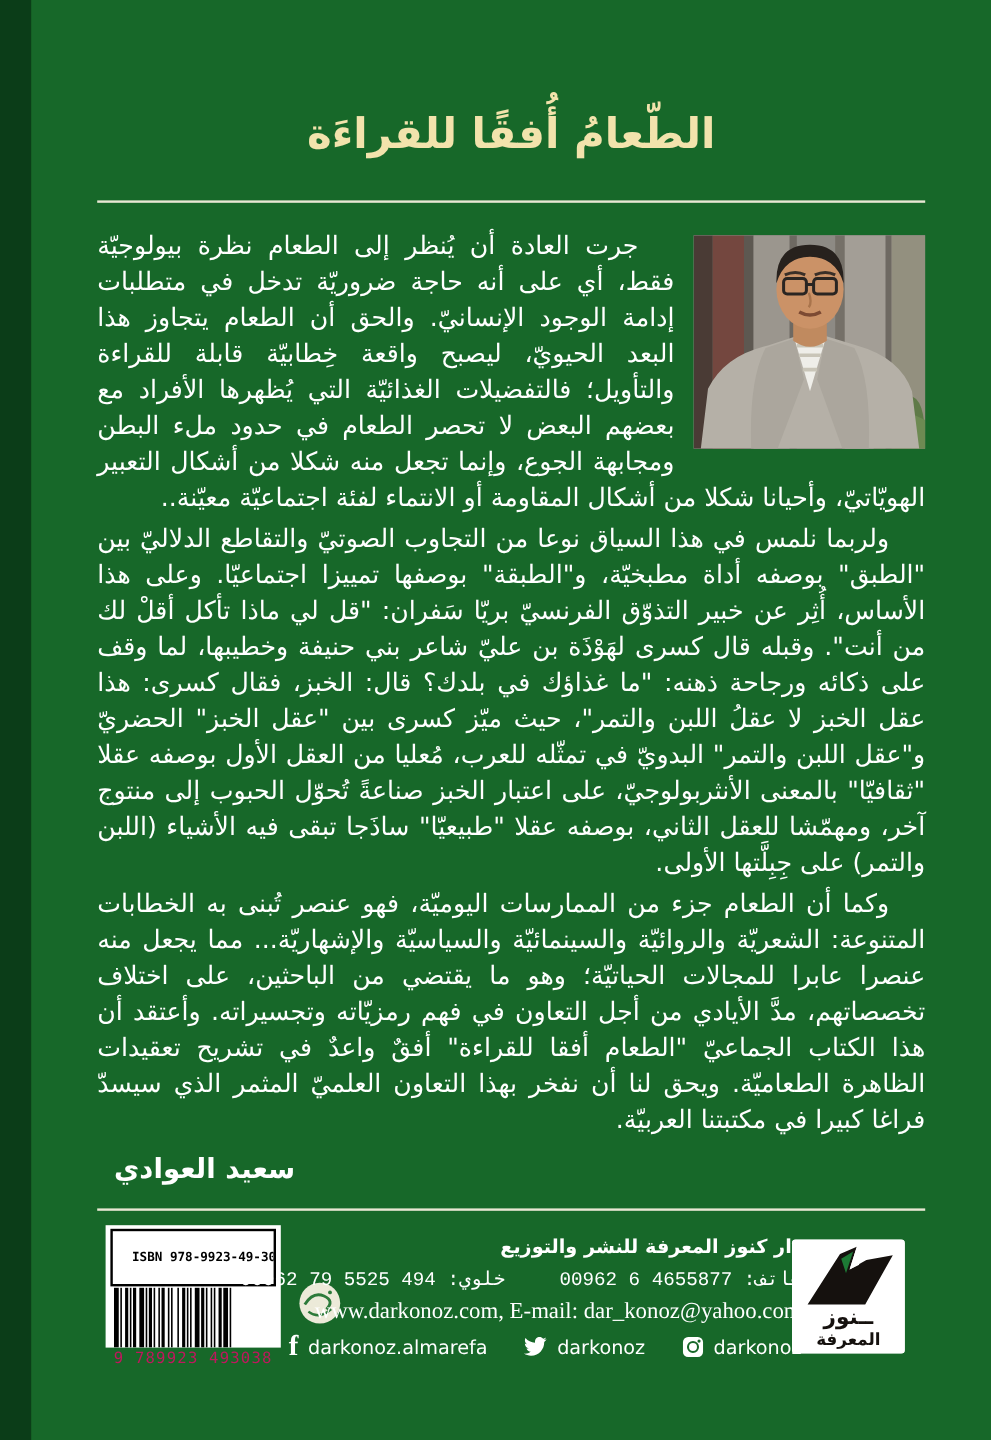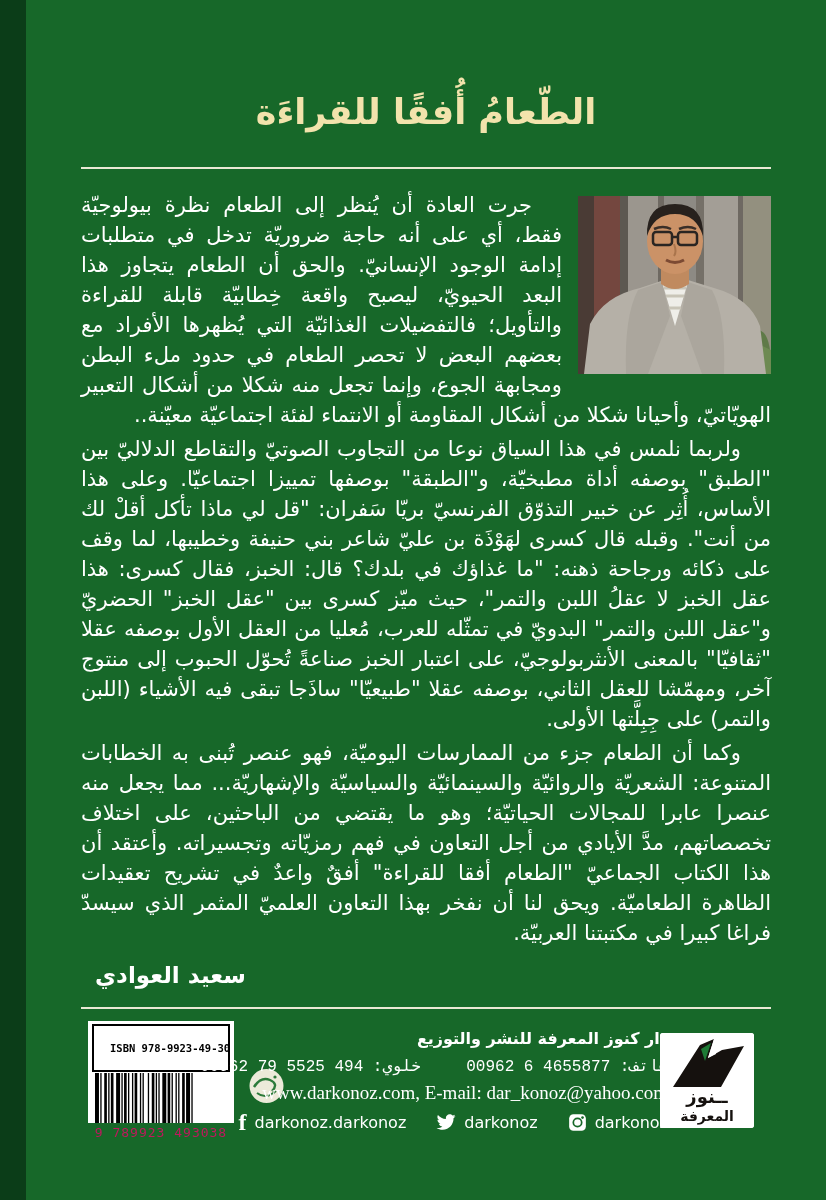--- a/index.html
+++ b/index.html
@@ -190,21 +190,21 @@
       <span>هاتف:</span>
       <span dir="ltr">00962 6 4655877</span>
       <span class="gap"></span>
       <span>خلوي:</span>
       <span dir="ltr">00962 79 5525 494</span>
     </div>
     <div class="pub-web">www.darkonoz.com, E-mail: dar_konoz@yahoo.com</div>
     <div class="pub-social">
       <span class="soc-item">
         <span class="fb-glyph">f</span>
-        <span>darkonoz.darkonoz</span>
+        <span>darkonoz.almarefa</span>
       </span>
       <span class="soc-item">
         <svg width="20" height="17" viewBox="0 0 24 20">
           <path fill="#ffffff" d="M23.4,2.3c-0.8,0.4-1.7,0.6-2.6,0.8c0.9-0.6,1.6-1.5,2-2.5c-0.9,0.5-1.9,0.9-2.9,1.1C19,0.7,17.8,0.1,16.4,0.1c-2.6,0-4.6,2.1-4.6,4.6c0,0.4,0,0.7,0.1,1.1C8,5.6,4.6,3.8,2.3,1C1.9,1.7,1.7,2.5,1.7,3.3c0,1.6,0.8,3,2.1,3.9C3,7.1,2.3,6.9,1.7,6.6v0.1c0,2.3,1.6,4.1,3.7,4.6c-0.4,0.1-0.8,0.2-1.2,0.2c-0.3,0-0.6,0-0.9-0.1c0.6,1.9,2.3,3.2,4.3,3.3c-1.6,1.2-3.6,2-5.8,2c-0.4,0-0.7,0-1.1-0.1c2.1,1.3,4.5,2.1,7.1,2.1c8.5,0,13.2-7.1,13.2-13.2c0-0.2,0-0.4,0-0.6C22,4.1,22.8,3.3,23.4,2.3z"></path>
         </svg>
         <span>darkonoz</span>
       </span>
       <span class="soc-item">
         <svg width="19" height="19" viewBox="0 0 20 20">
           <rect x="1.2" y="1.2" width="17.6" height="17.6" rx="4.5" fill="#ffffff"></rect>

